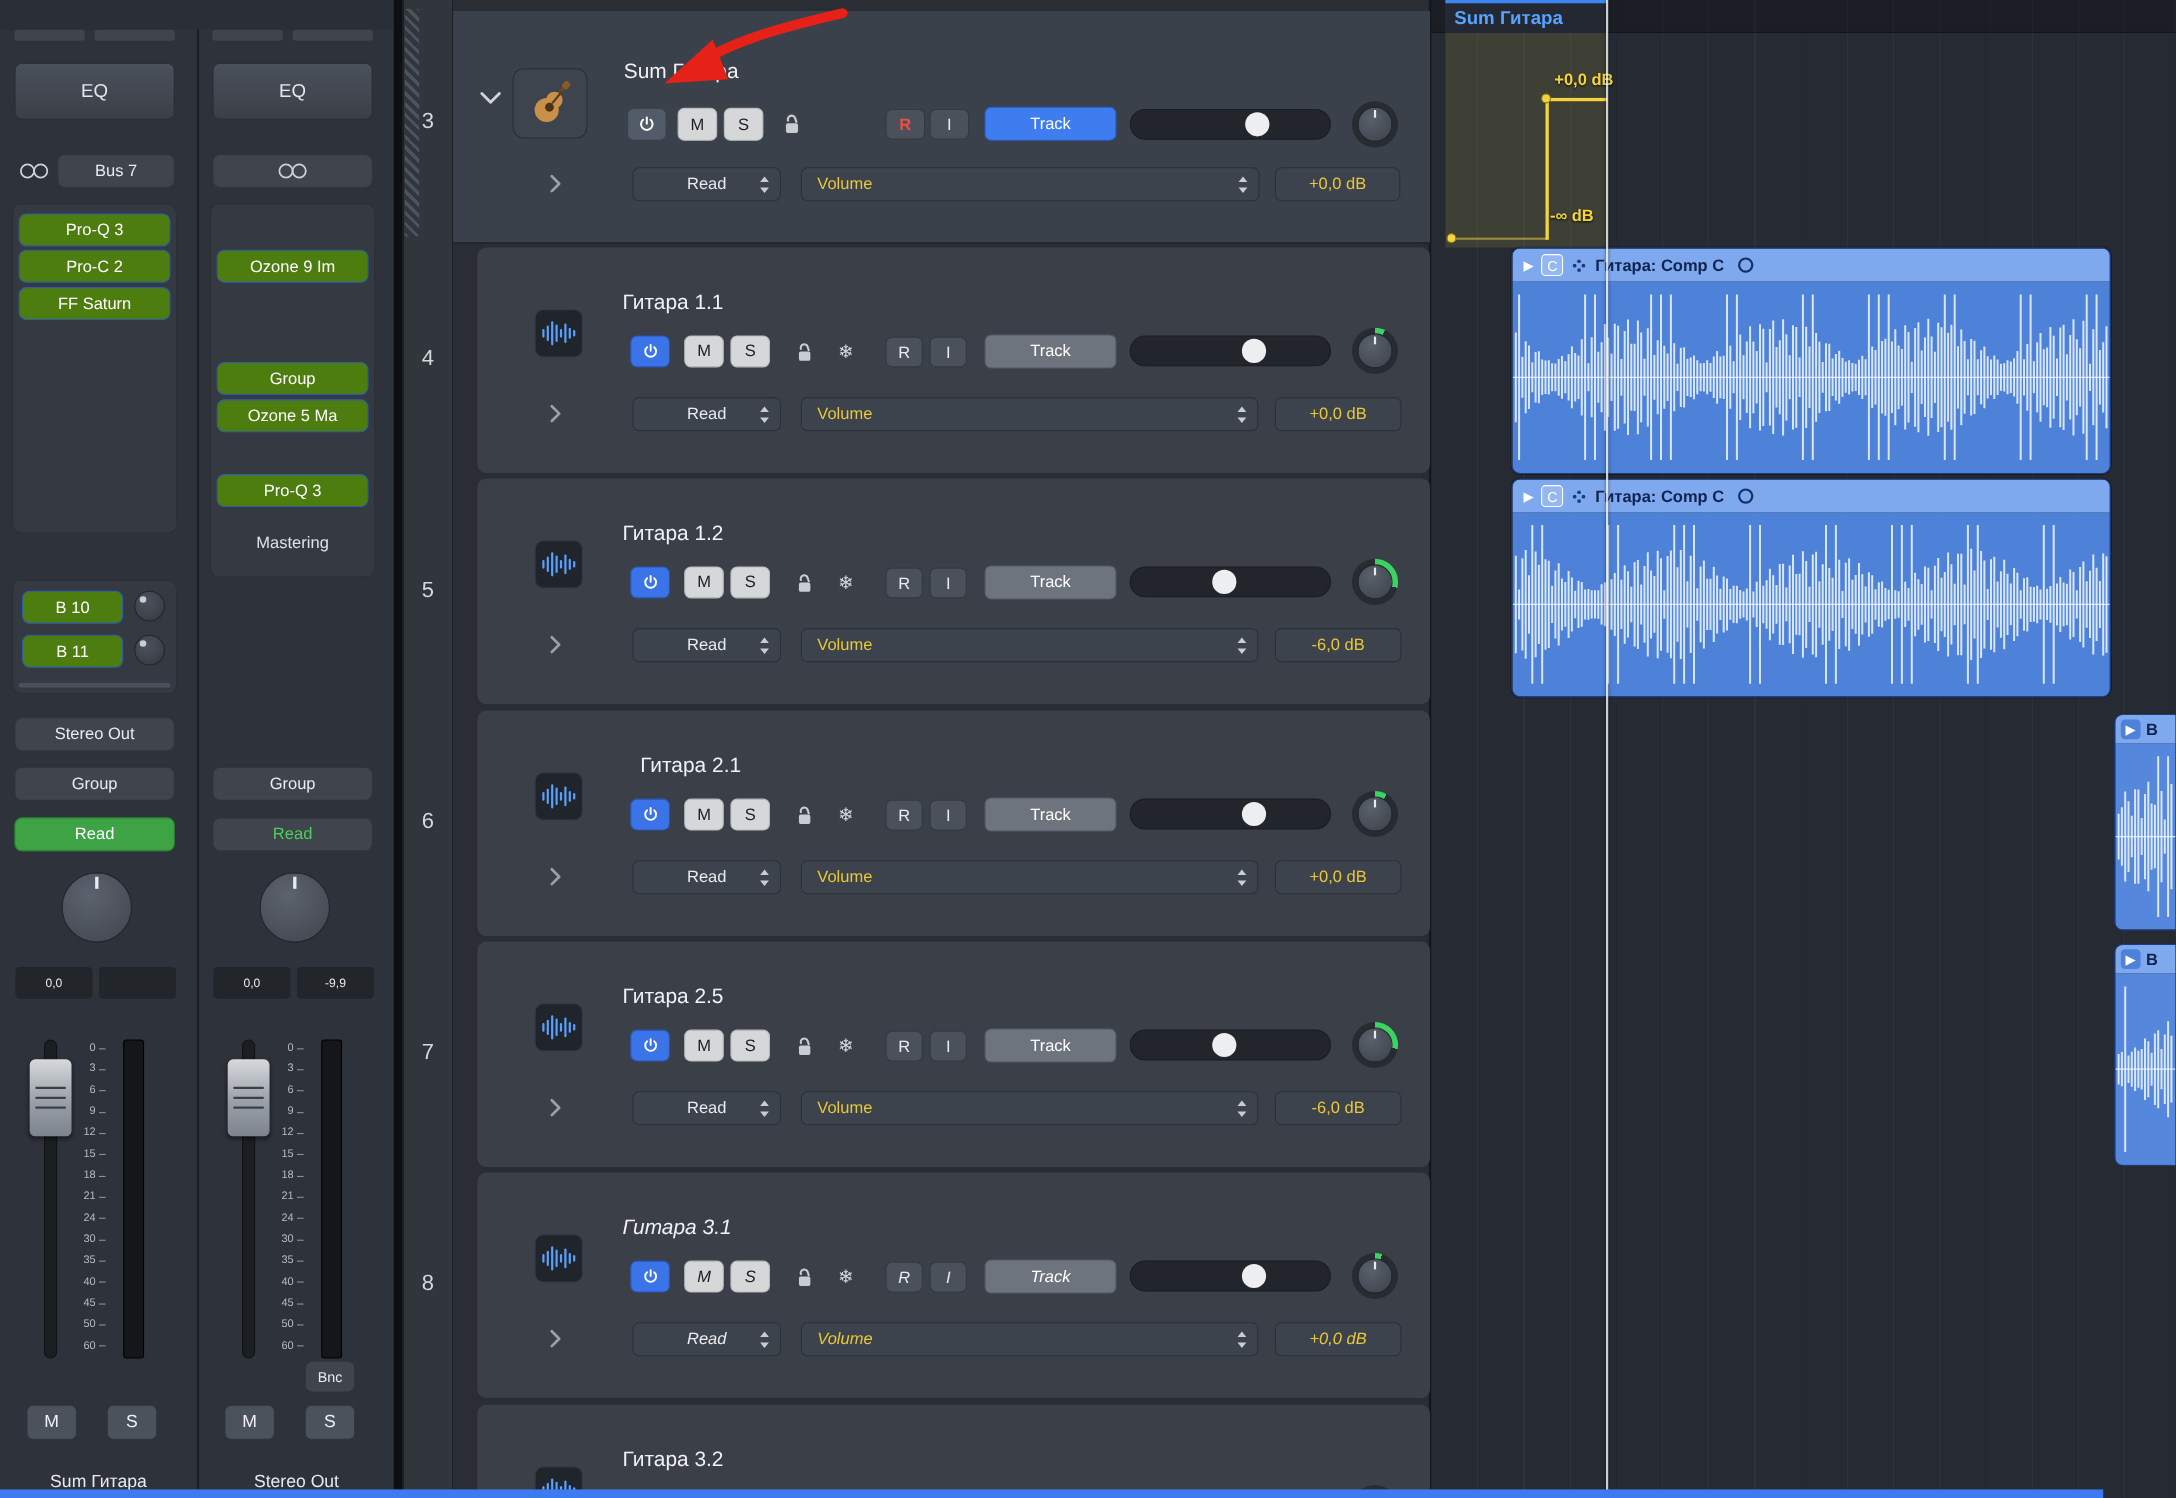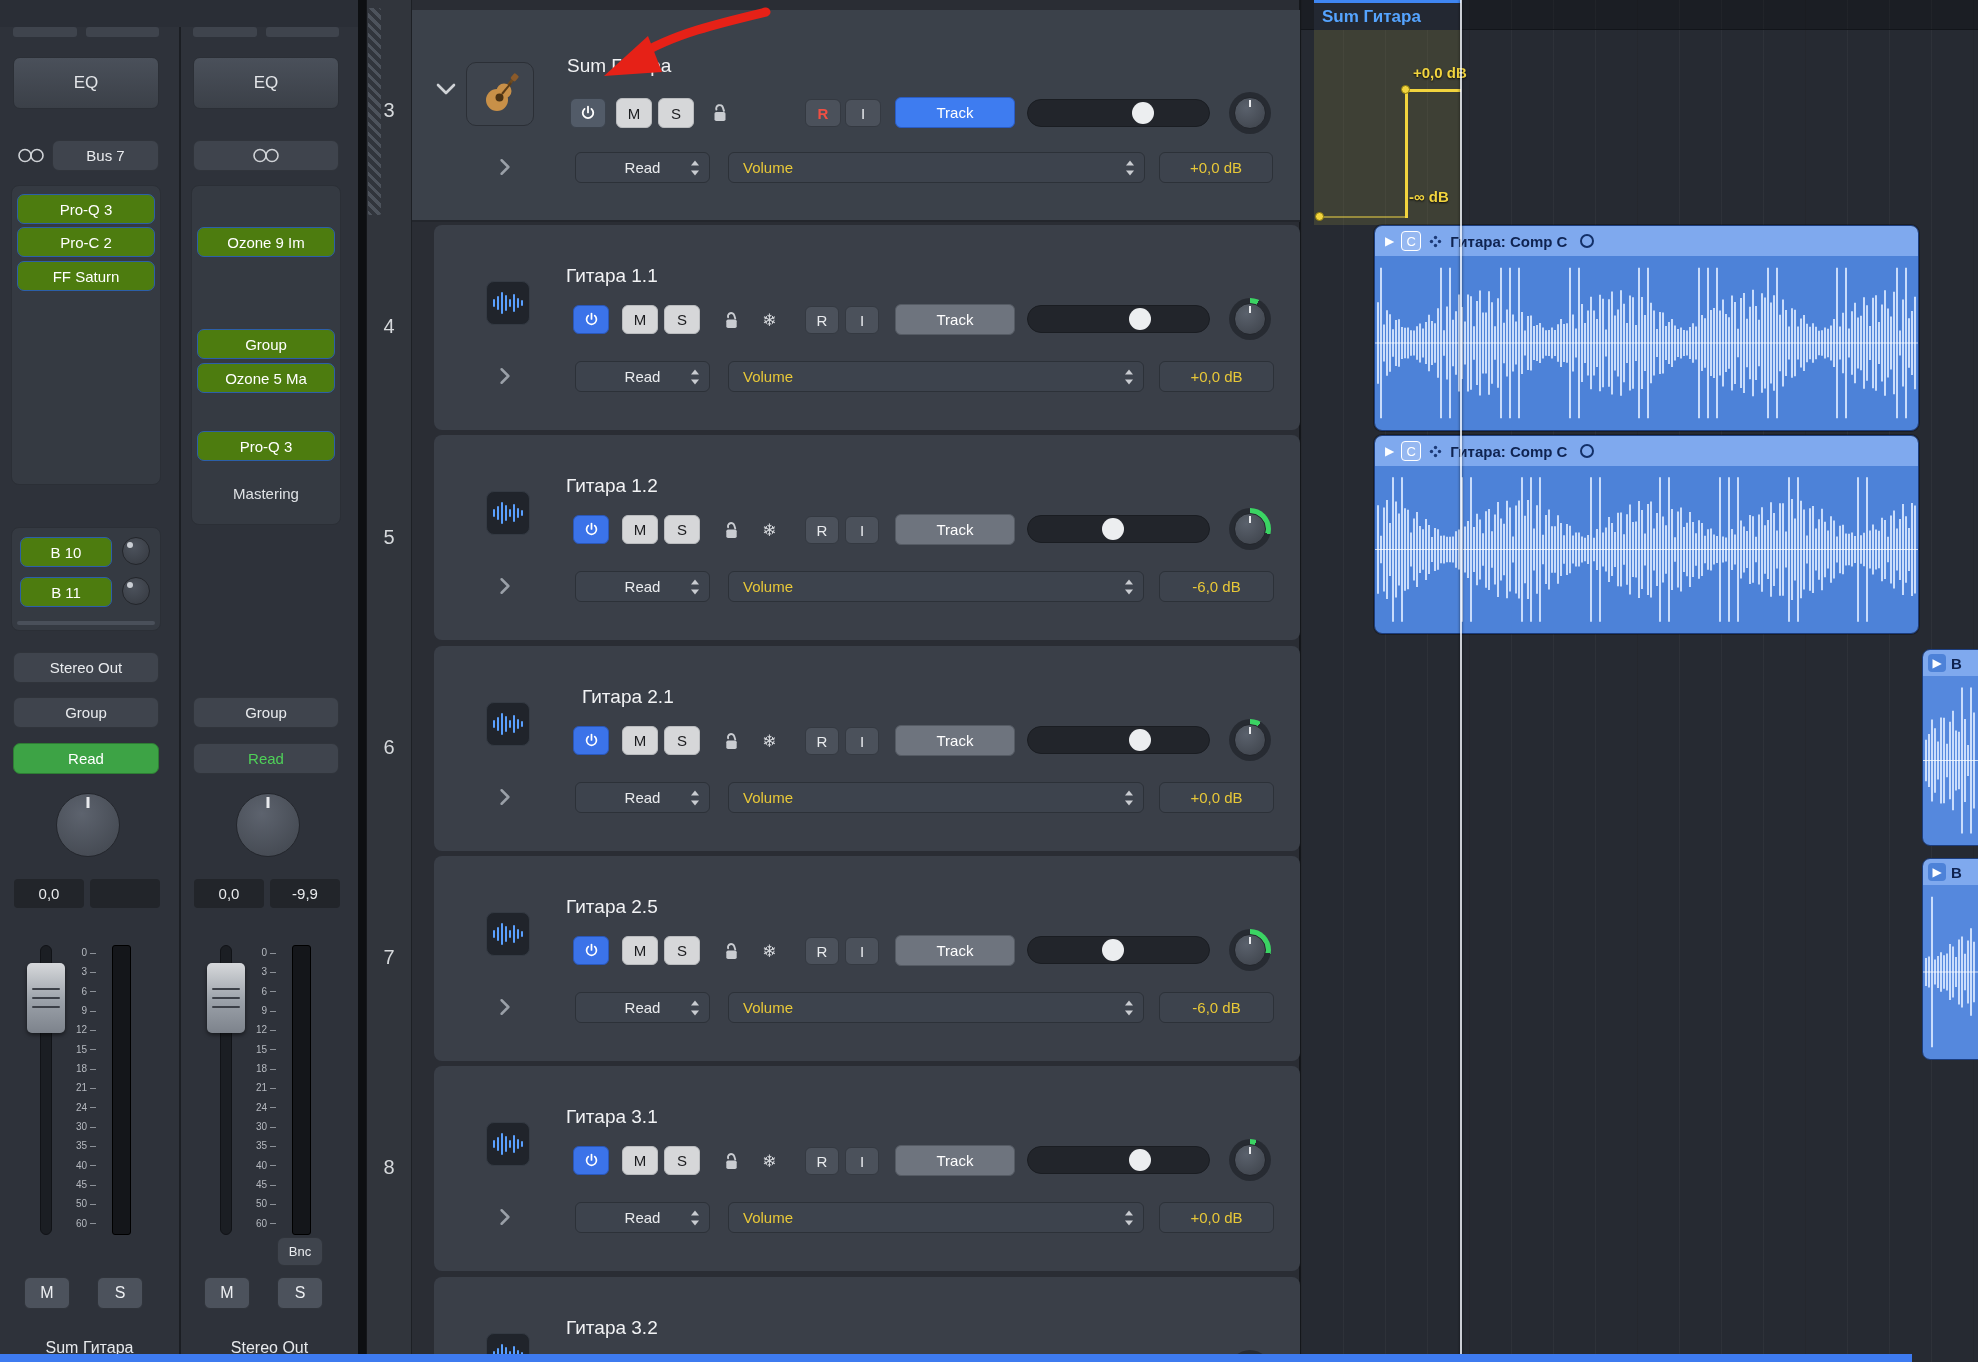--- a/index.html
+++ b/index.html
@@ -26,21 +26,21 @@
     background:radial-gradient(circle at 40% 35%,#4c525c,#34383f);border:1px solid #23262b;}
   .mini-knob::after{content:"";position:absolute;left:4px;top:4px;width:6px;height:6px;border-radius:50%;background:#caced4;}
   .send-sep{position:absolute;left:17px;top:594px;width:138px;height:4px;border-radius:2px;background:#4a505a;}
   .read-green{background:#3da345;border-color:#2e7d34;color:#fff;}
   .green-text{color:#4fd058;}
   .mastering{position:absolute;left:13px;top:458px;width:146px;text-align:center;color:#dfe2e5;font-size:15px;}
   .big-knob{position:absolute;left:56px;top:766px;width:64px;height:64px;border-radius:50%;
     background:radial-gradient(circle at 40% 32%,#5d636e,#3f444c);border:1px solid #24272d;}
   .big-knob::after{content:"";position:absolute;left:50%;top:3px;width:3px;height:11px;background:#e8eaed;transform:translateX(-50%);}
   .val-box{position:absolute;top:852px;width:70px;height:29px;background:#22252a;border-radius:4px;color:#e8eaec;
-    font-size:15px;display:flex;align-items:center;justify-content:center;}
+    font-size:11px;display:flex;align-items:center;justify-content:center;}
   .fader{position:absolute;left:0;top:918px;width:179px;height:290px;}
   .groove{position:absolute;left:40px;top:0;width:12px;height:290px;background:#1b1e23;border-radius:6px;border:1px solid #111317;}
   .cap{position:absolute;left:27px;top:18px;width:38px;height:70px;border-radius:5px;
     background:linear-gradient(#d6d8db,#9aa0a8 55%,#7d838c);box-shadow:0 2px 4px rgba(0,0,0,.5);
     display:flex;flex-direction:column;justify-content:center;gap:7px;padding:0 5px;}
   .cap i{display:block;height:2px;background:#3c4048;border-radius:1px;}
   .scale{position:absolute;left:58px;top:2px;width:40px;height:282px;display:flex;flex-direction:column;justify-content:space-between;}
   .scale div{font-size:10px;color:#b6bac0;text-align:right;padding-right:11px;position:relative;line-height:11px;}
   .scale div::after{content:"";position:absolute;right:2px;top:50%;width:6px;height:1px;background:#8b9097;}
   .meter{position:absolute;left:112px;top:0;width:19px;height:290px;background:#14161a;border:1px solid #000;border-radius:3px;}
@@ -526,21 +526,21 @@
     <div class="dd read-dd">
       <span>Read</span>
       <span class="dd-arrows"></span>
     </div>
     <div class="dd vol-dd">
       <span class="yellow">Volume</span>
       <span class="dd-arrows"></span>
     </div>
     <div class="db-box">-6,0 dB</div>
   </div>
-        <div class="child-row" style="top: 1066px;">
+        <div class="child-row" style="top: 1066px; font-style: italic;">
     <div class="wave-tile">
       <svg width="34" height="24" viewBox="0 0 34 24">
         <g stroke="#5aa0ff" stroke-width="2" stroke-linecap="round">
           <line x1="3" y1="9" x2="3" y2="15"></line>
                 <line x1="7" y1="6" x2="7" y2="18"></line>
           <line x1="11" y1="2" x2="11" y2="22"></line>
                 <line x1="15" y1="5" x2="15" y2="19"></line>
           <line x1="19" y1="9" x2="19" y2="15"></line>
                 <line x1="23" y1="4" x2="23" y2="20"></line>
           <line x1="27" y1="8" x2="27" y2="16"></line>

